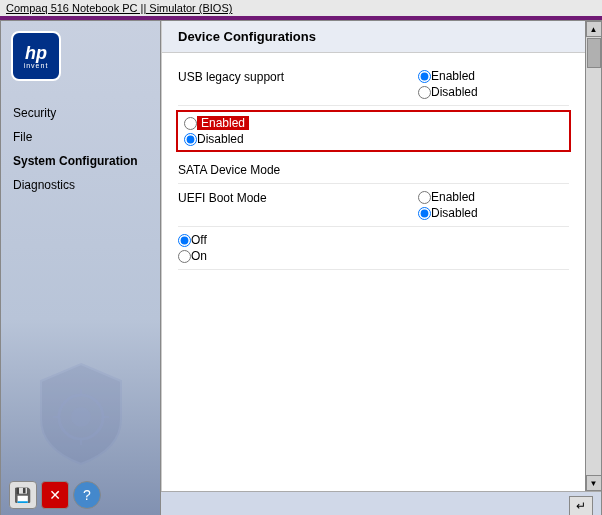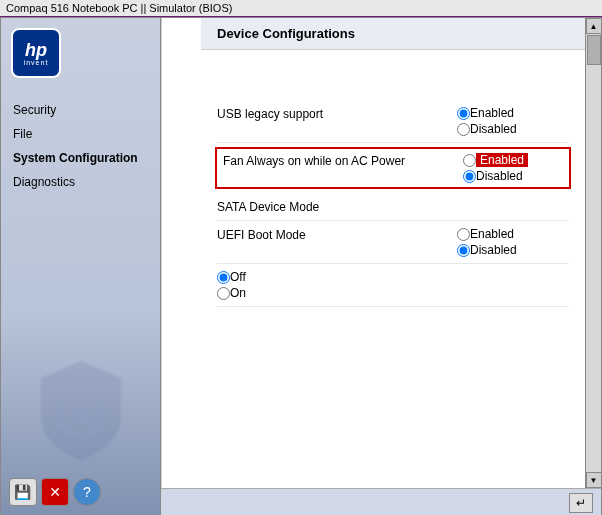--- a/index.html
+++ b/index.html
@@ -8,26 +8,27 @@
       height: 515px;
       font-family: Arial, Helvetica, sans-serif;
       font-size: 12px;
       background: #c0c0c0;
       overflow: hidden;
     }
 
     
     .title-bar {
       background: #e8e8e8;
-      border-bottom: 1px solid #701a75;
+      border-bottom: 4px solid #701a75;
       padding: 2px 6px;
       font-size: 11px;
       color: #000;
       display: flex;
       align-items: center;
+      text-decoration: underline;
     }
 
     
     .main-window {
       display: flex;
       flex-direction: row;
       width: 602px;
       height: 500px;
       border: 1px solid #888;
       background: #d6dce8;
@@ -118,36 +119,34 @@
     .btn-cancel { background: #cc0000; color: white; }
     .btn-help { background: #4488cc; color: white; border-radius: 50%; }
 
     
     .content {
       flex: 1;
       background: #ffffff;
       display: flex;
       flex-direction: column;
       border-left: 1px solid #ccc;
-      padding-left: 39px;
     }
 
     .content-header {
       background: #e8ecf4;
       padding: 8px 16px;
       font-size: 13px;
       font-weight: bold;
       color: #000;
       border-bottom: 1px solid #ccc;
     }
 
     .content-body {
       padding: 10px 16px;
       flex: 1;
-      margin-top: 40px;
     }
 
     .config-row {
       display: flex;
       align-items: flex-start;
       padding: 6px 0;
       border-bottom: 1px solid #e8e8e8;
     }
 
     .config-label {
@@ -311,21 +310,20 @@
                 <span>Enabled</span>
               </label>
               <label class="radio-option">
                 <input type="radio" name="usb-legacy" style="">
                 <span>Disabled</span>
               </label>
             </div>
           </div>
 
           <div style="display:flex;align-items:flex-start;padding:4px 6px;border:2px solid #cc0000;margin:4px -2px;background:#fff;">
-            <div class="config-label">Fan Always on while on AC Power</div>
             <div class="config-options">
               <label class="radio-option">
                 <input type="radio" name="fan-always" style="">
                 <span class="highlighted-label">Enabled</span>
               </label>
               <label class="radio-option">
                 <input type="radio" name="fan-always" checked="" style="">
                 <span>Disabled</span>
               </label>
             </div>

